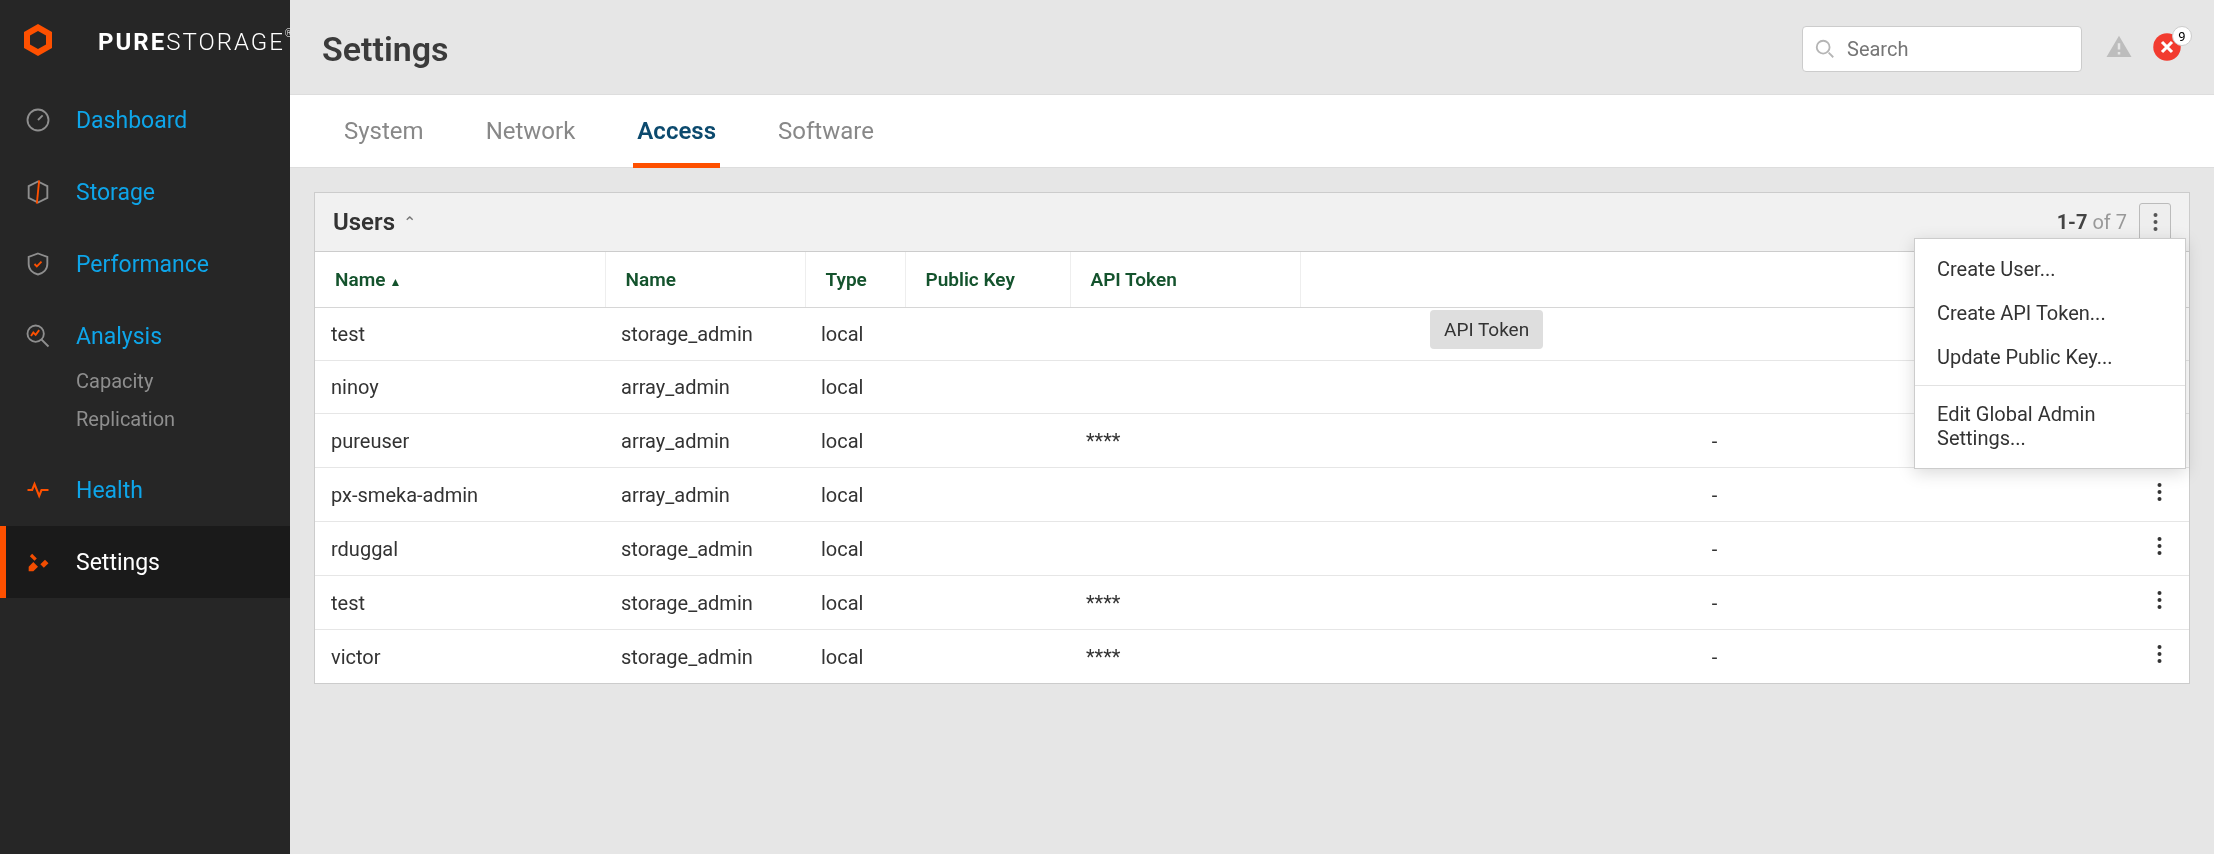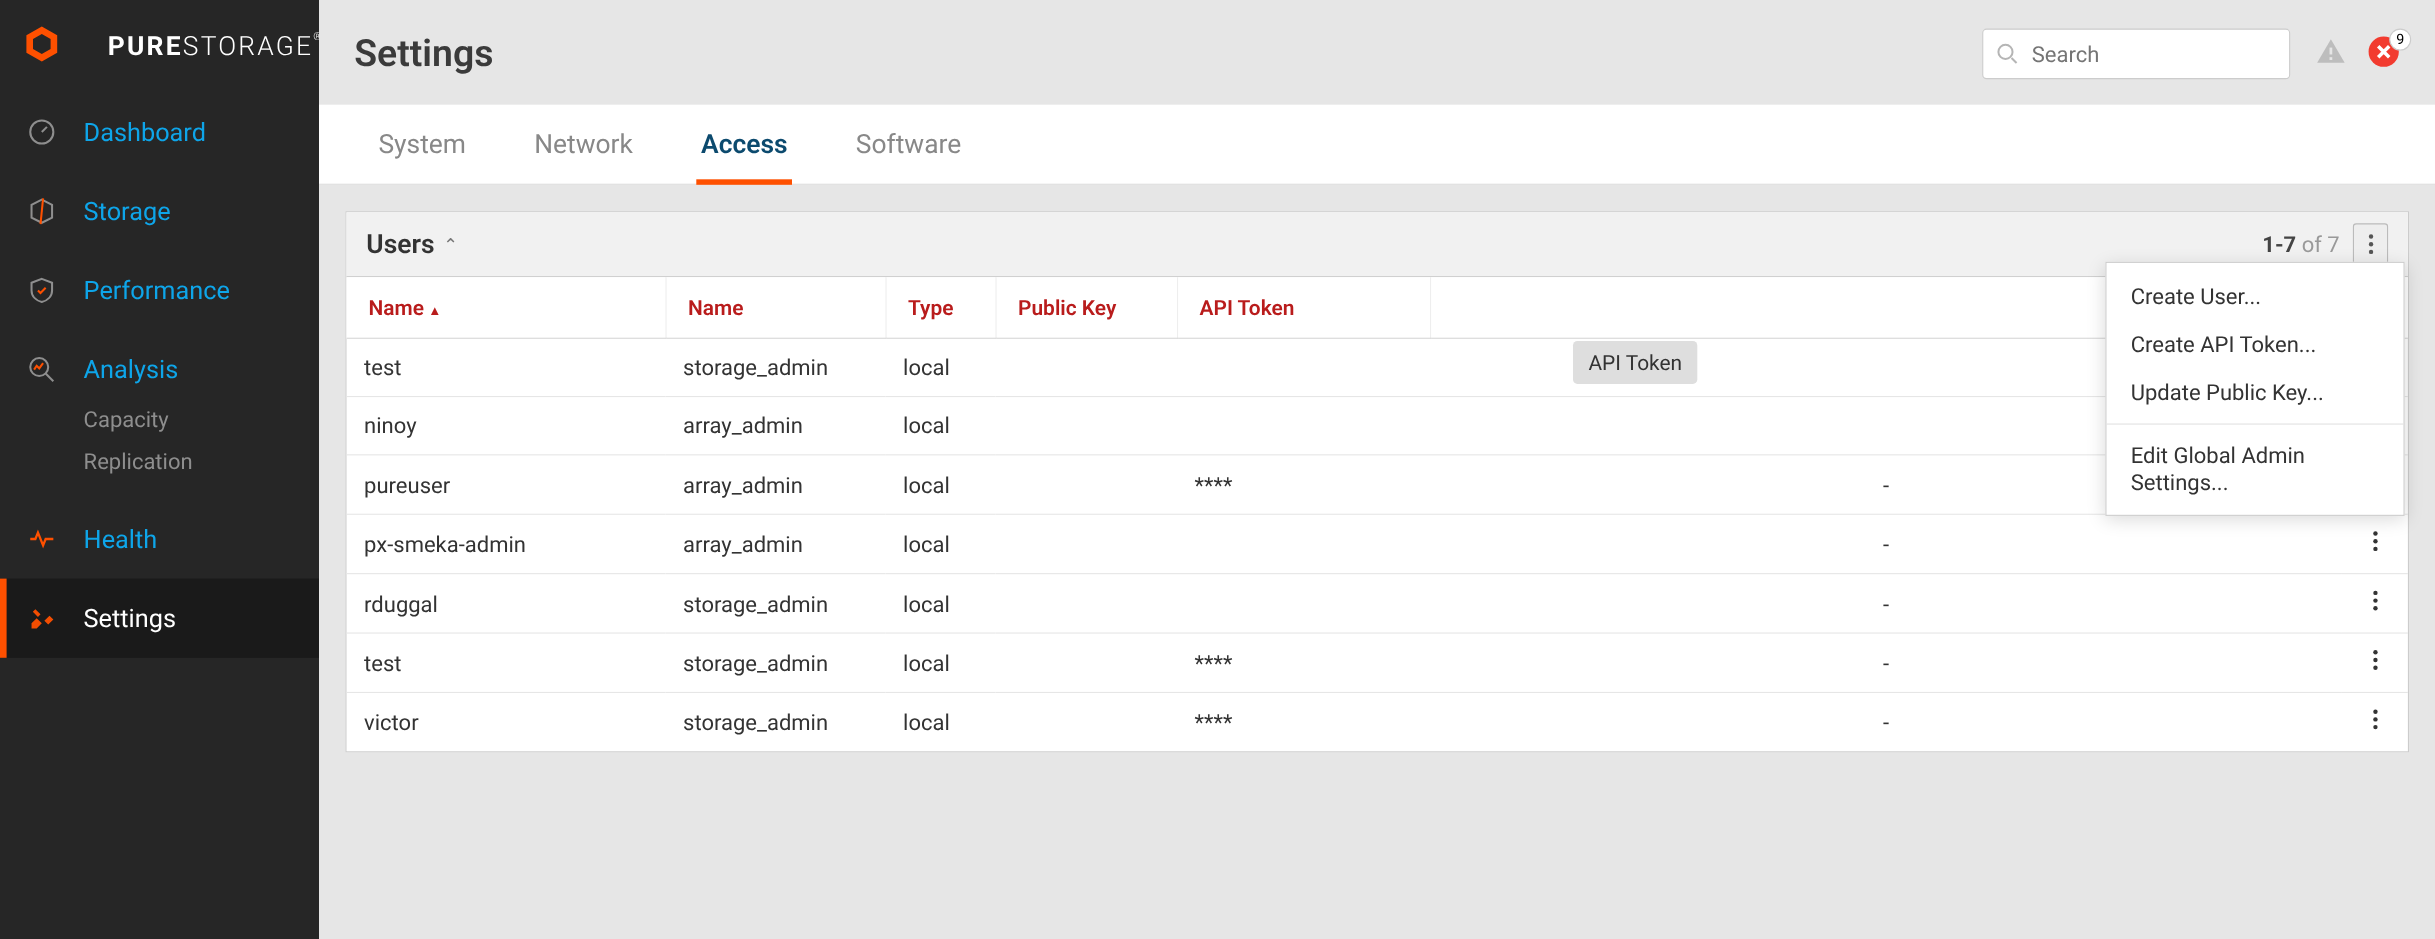--- a/index.html
+++ b/index.html
@@ -30,21 +30,21 @@
 .tab.active::after { content: ""; position: absolute; left: 18px; right: 18px; bottom: -1px; height: 5px; background: #fe5000; }
 .panel { margin: 24px; border: 1px solid #ccc; background: #fff; }
 .panel-head { background: #f1f1f1; border-bottom: 1px solid #ccc; display: flex; align-items: center; padding: 10px 18px; text-align: center; }
 .panel-title { font-size: 24px; font-weight: 600; color: #333; margin-right: 8px; }
 .collapse-caret { color: #777; font-size: 16px; }
 .panel-head .spacer { flex: 1; }
 .pagecount { color: #444; font-size: 20px; margin-right: 12px; }
 .pagecount .of { color: #999; }
 .kebab-btn { width: 32px; height: 38px; border: 1px solid #bbb; background: #eee; display: flex; align-items: center; justify-content: center; cursor: pointer; border-radius: 3px; flex-shrink:0; }
 table { width: 100%; border-collapse: collapse; }
-th { text-align: left; font-weight: 600; color: #b91c1c; font-size: 19px; padding: 16px 20px; border-bottom: 1px solid #d6d6d6; border-right: 1px solid #eee; background: #fff; }
+th { text-align: left; font-weight: 600; color: #14532d; font-size: 19px; padding: 16px 20px; border-bottom: 1px solid #d6d6d6; border-right: 1px solid #eee; background: #fff; }
 th:last-child { border-right: none; }
 td { padding: 14px 16px; font-size: 20px; color: #333; border-top: 1px solid #e6e6e6; }
 tr td:last-child { width: 60px; text-align: center; }
 .sort-caret { font-size: 12px; margin-left: 4px; }
 .row-kebab { color: #333; cursor: pointer; display: inline-flex; font-size: 22px; }
 .tooltip { position: absolute; background: #dedede; color: #333; padding: 8px 14px; border-radius: 4px; font-size: 19px; top: 310px; left: 1140px; pointer-events: none; }
 .dropdown { position: absolute; top: 238px; right: 28px; width: 272px; background: #fff; border: 1px solid #ccc; box-shadow: 0 4px 16px rgba(0,0,0,0.15); padding: 8px 0; }
 .dropdown hr { border: none; border-top: 1px solid #e2e2e2; margin: 6px 0; }
 .dd-item { padding: 10px 22px; font-size: 20px; color: #333; cursor: pointer; }
 .col-name{width:290px}.col-role{width:200px}.col-type{width:100px}.col-pk{width:165px}.col-api{width:230px}.col-dash{text-align:center}

